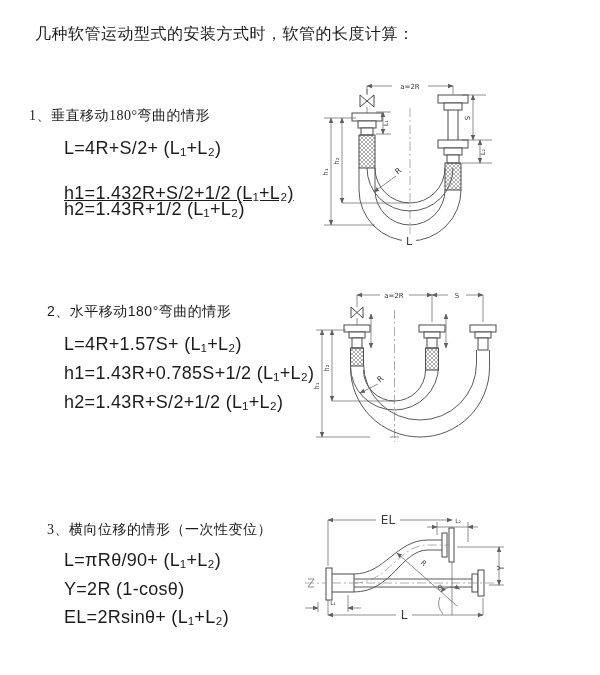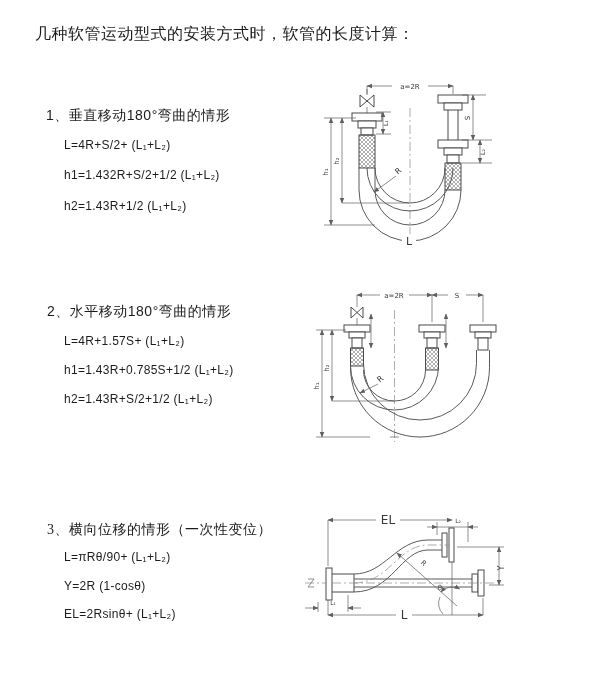--- a/index.html
+++ b/index.html
@@ -4,42 +4,42 @@
 <style>
   html,body{margin:0;padding:0;}
   body{
     width:600px;height:675px;position:relative;background:#ffffff;
     font-family:"Liberation Sans","DejaVu Sans",sans-serif;color:#1c1c1c;
     overflow:hidden;
   }
   .abs{position:absolute;}
   .title{font-size:16px;letter-spacing:.5px;white-space:nowrap;}
   .heading{font-size:14px;letter-spacing:.5px;white-space:nowrap;}
-  .formula{font-size:12px;letter-spacing:.3px;white-space:nowrap;}
+  .formula{font-size:18px;letter-spacing:.3px;white-space:nowrap;}
   svg{position:absolute;overflow:visible;}
   svg text{font-family:"DejaVu Sans","Liberation Sans",sans-serif;fill:#3a3a3a;}
   .part{stroke:#4a4a4a;stroke-width:1;fill:#ffffff;}
   .hose{stroke:#5a5a5a;stroke-width:1;fill:none;}
   .dim{stroke:#5f5f5f;stroke-width:.7;fill:none;}
   .cl{stroke:#8a8a8a;stroke-width:.7;fill:none;stroke-dasharray:9 3 2 3;}
   .lbl{font-size:7px;}
   .lbl6{font-size:6px;}
   .lbl8{font-size:8px;}
   .lbl11{font-size:11px;}
   .lbl12{font-size:12px;}
   .bg{fill:#ffffff;stroke:none;}
 </style>
 </head>
 <body>
 
 <div class="abs title" style="left:35px;top:24px;">几种软管运动型式的安装方式时，软管的长度计算：</div>
 
-<div class="abs heading" style="left:46px;top:107px;">1、垂直移动180°弯曲的情形</div>
+<div class="abs heading" style="left:29px;top:107px;font-family:Liberation Serif, serif;">1、垂直移动180°弯曲的情形</div>
 <div class="abs formula" style="left:64px;top:138px;">L=4R+S/2+ (L₁+L₂)</div>
-<div class="abs formula" style="left:64px;top:168px;">h1=1.432R+S/2+1/2 (L₁+L₂)</div>
+<div class="abs formula" style="left:64px;top:183px;text-decoration:underline;">h1=1.432R+S/2+1/2 (L₁+L₂)</div>
 <div class="abs formula" style="left:64px;top:199px;">h2=1.43R+1/2 (L₁+L₂)</div>
 
 <div class="abs heading" style="left:47px;top:303px;">2、水平移动180°弯曲的情形</div>
 <div class="abs formula" style="left:64px;top:334px;">L=4R+1.57S+ (L₁+L₂)</div>
 <div class="abs formula" style="left:64px;top:363px;">h1=1.43R+0.785S+1/2 (L₁+L₂)</div>
 <div class="abs formula" style="left:64px;top:392px;">h2=1.43R+S/2+1/2 (L₁+L₂)</div>
 
 <div class="abs heading" style="left:47px;top:521px;font-family:Liberation Serif, serif;">3、横向位移的情形（一次性变位）</div>
 <div class="abs formula" style="left:64px;top:550px;text-align:right;">L=πRθ/90+ (L₁+L₂)</div>
 <div class="abs formula" style="left:64px;top:579px;">Y=2R (1-cosθ)</div>

